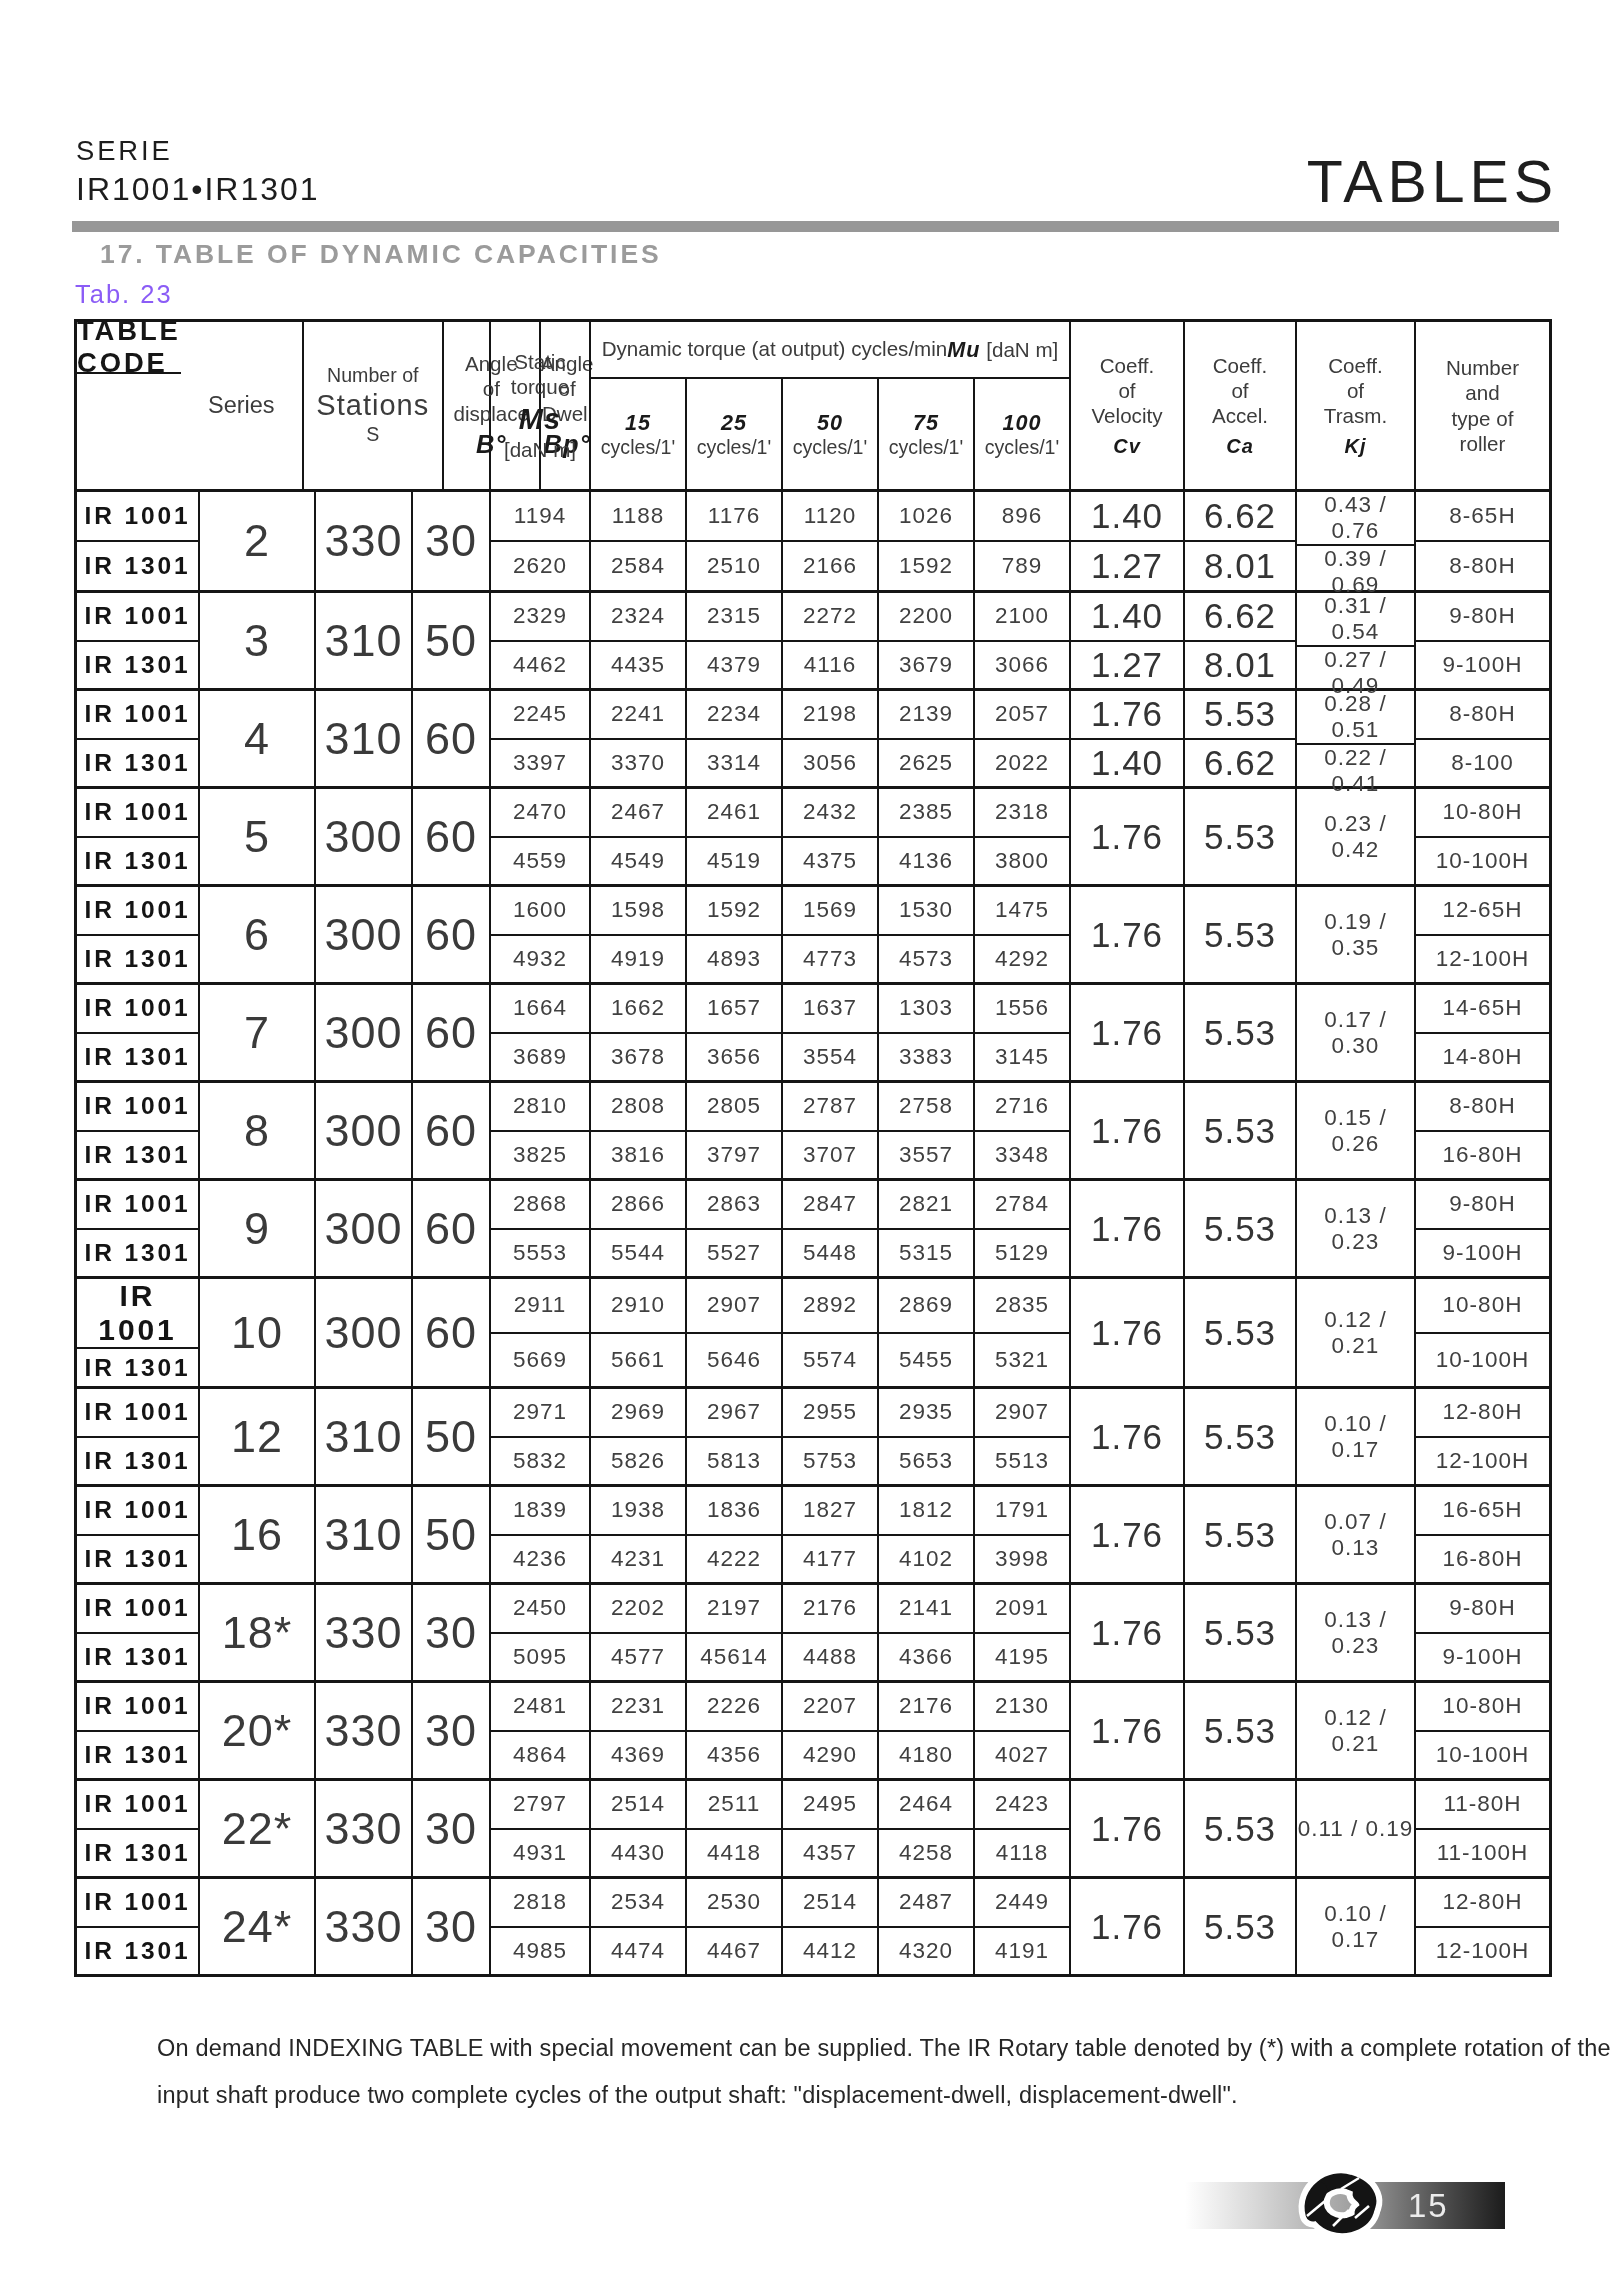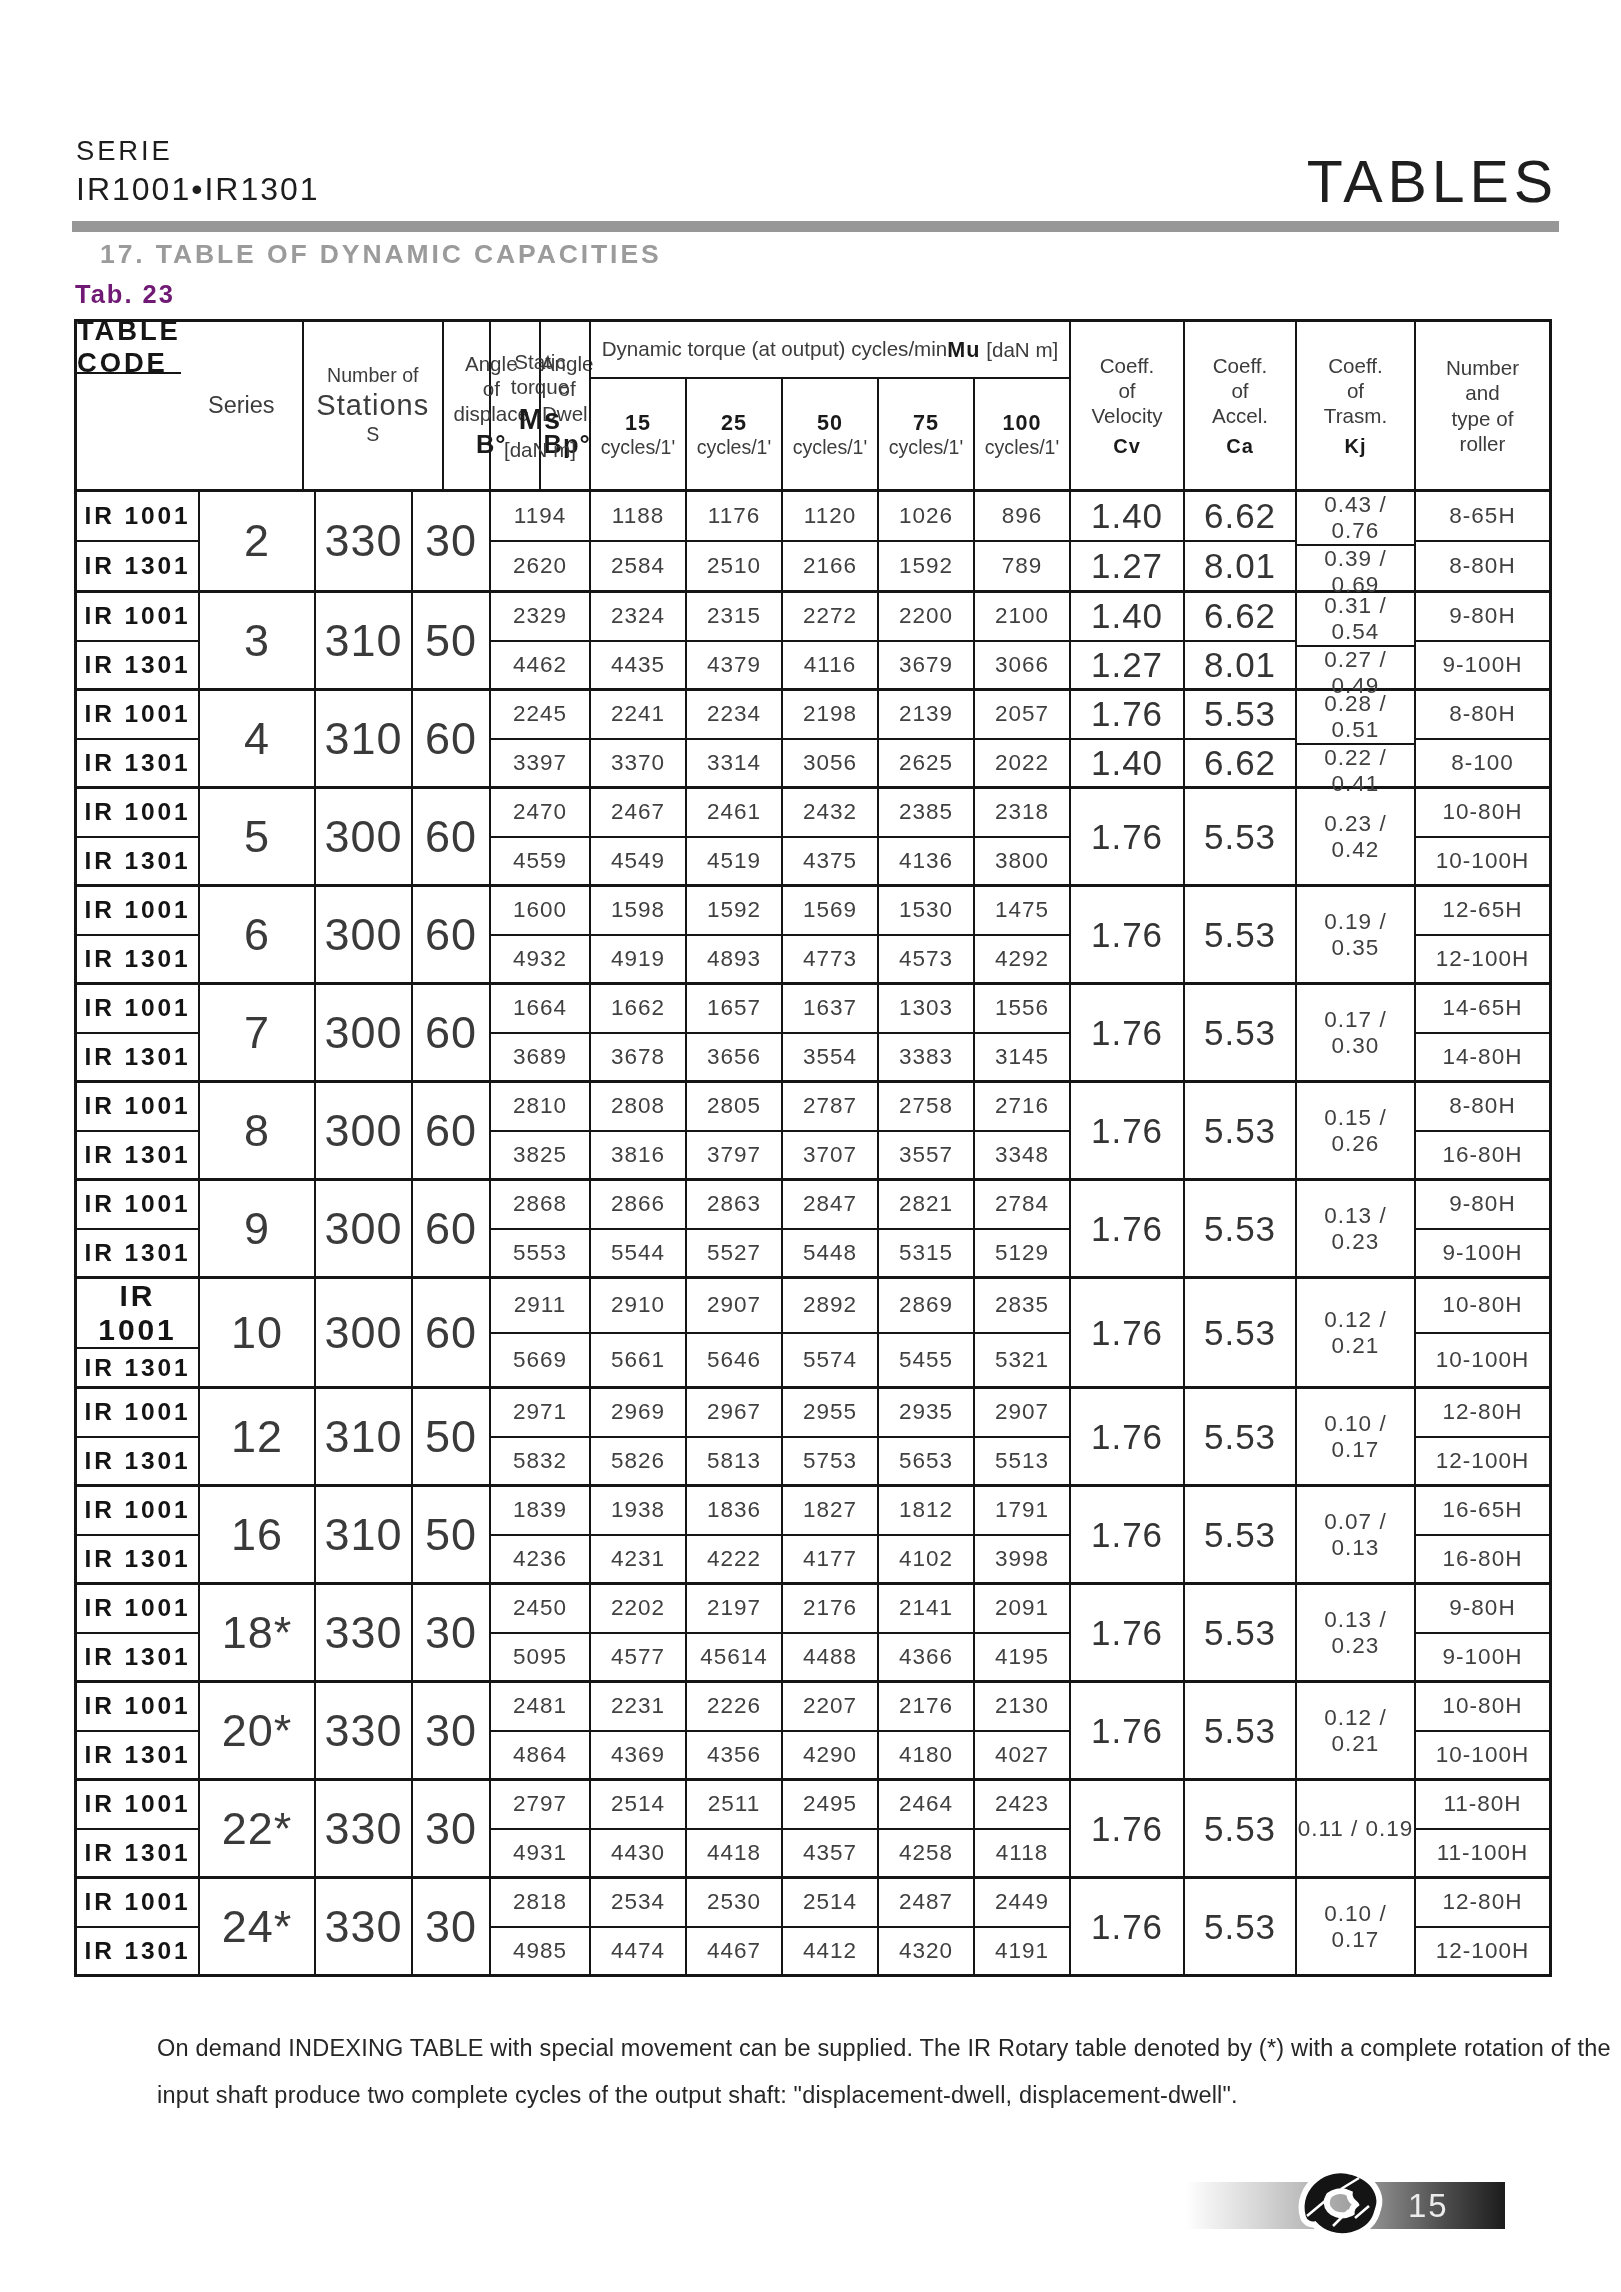--- a/index.html
+++ b/index.html
@@ -6,22 +6,22 @@
   .page{position:relative;width:1621px;height:2293px;background:#ffffff;margin:0 auto;
         font-family:"Liberation Sans",sans-serif;overflow:hidden;}
   
   .serie-label{position:absolute;left:76px;top:135px;font-size:27.4px;letter-spacing:2.9px;color:#1d1d1d;}
   .serie-models{position:absolute;left:76px;top:171px;font-size:32px;letter-spacing:2px;color:#1d1d1d;}
   .main-title{position:absolute;right:63px;top:78px;text-align:right;font-size:59px;line-height:1.18;
               letter-spacing:4.9px;color:#1e1e1e;font-weight:400;}
   .gray-rule{position:absolute;left:72px;top:221px;width:1487px;height:10.8px;background:#979797;}
   .section-title{position:absolute;left:100px;top:239px;font-size:26.5px;font-weight:bold;
                  letter-spacing:2.9px;color:#9b9b9b;}
-  .tab-label{position:absolute;left:75px;top:280px;font-size:25.5px;font-weight:bold;
-             letter-spacing:2px;color:#701a75;}
+  .tab-label{position:absolute;left:75px;top:280px;font-size:25.5px;font-weight:normal;
+             letter-spacing:2px;color:#8b5cf6;}
   
   .dyn-table{position:absolute;left:74px;top:319px;width:1478px;border:3.9px solid #151515;
              box-sizing:border-box;background:#fff;}
   .dyn-table *{box-sizing:border-box;}
   .thead{display:flex;height:170px;border-bottom:3.9px solid #151515;}
   .left-block{width:414px;border-right:2.9px solid #151515;display:flex;flex-direction:row;}
   .tc-row{height:52px;border-bottom:2.9px solid #151515;display:flex;align-items:center;justify-content:center;
           font-weight:bold;font-size:27.4px;letter-spacing:2.9px;color:#161616;}
   .sub-row{flex:1;display:flex;}
   .hcell{border-right:2.9px solid #151515;display:flex;flex-direction:column;align-items:center;
@@ -36,21 +36,21 @@
   .hw-ca{width:112px;}
   .hw-kj{width:119px;}
   .hw-roller{flex:1;border-right:none;}
   .dyn-block{width:480px;border-right:2.9px solid #151515;display:flex;flex-direction:column;}
   .dyn-title{height:57px;border-bottom:2.9px solid #151515;display:flex;
              align-items:center;justify-content:center;font-size:20.6px;color:#3c3c3c;line-height:1.2;}
   .cyc-row{flex:1;display:flex;}
   .cyc{width:96px;border-right:2.9px solid #151515;display:flex;flex-direction:column;align-items:center;
        justify-content:center;font-size:19.6px;color:#3c3c3c;}
   .cyc.last{flex:1;border-right:none;}
-  .hb{font-weight:bold;color:#1a1a1a;font-size:29px;margin-top:2.9px;letter-spacing:1px;}
+  .hb{font-weight:bold;color:#1a1a1a;font-size:29px;margin-top:2.9px;letter-spacing:1px;font-style:italic;}
   .hb.small{font-size:21.6px;margin-top:0;}
   .hb.mid{font-size:25.5px;}
   .hb.xl{font-size:20px;margin-top:5.9px;}
   .hsm{font-size:19.6px;}
   .hmain{font-size:29px;letter-spacing:1px;}
   
   .group{display:flex;height:98px;border-top:3.9px solid #151515;}
   .group.first{border-top:none;}
   .group.tall{height:110px;}
   .col{border-right:2.9px solid #151515;display:flex;flex-direction:column;}

